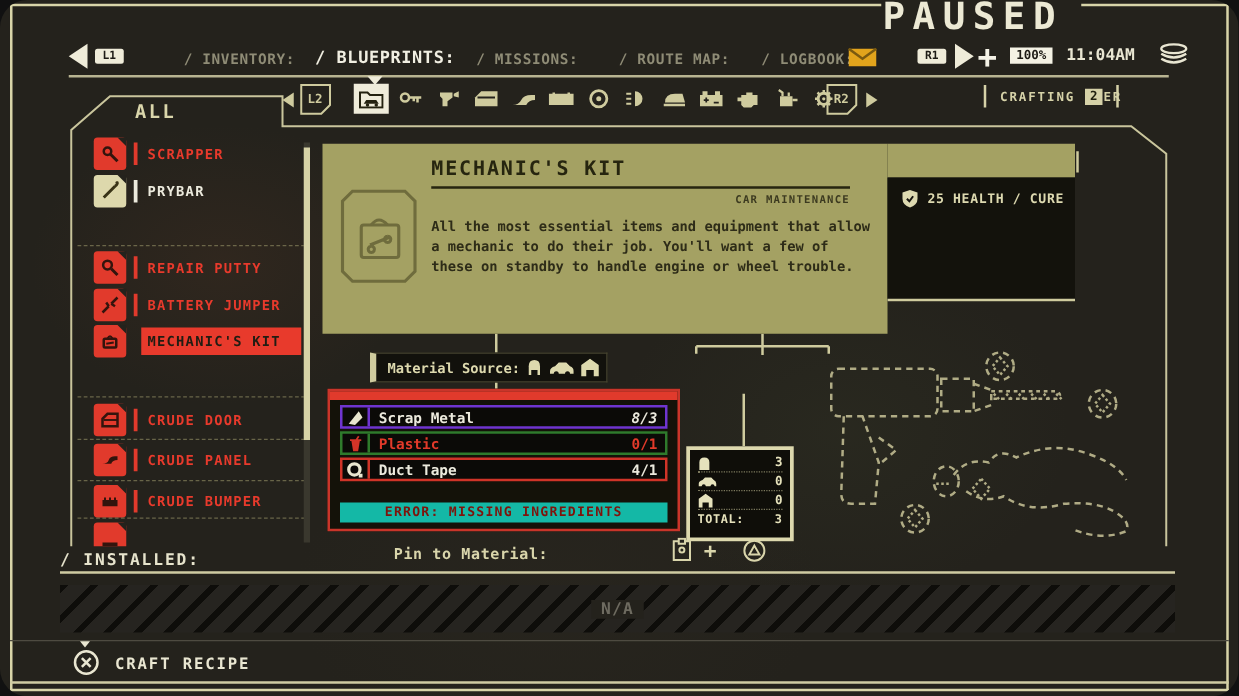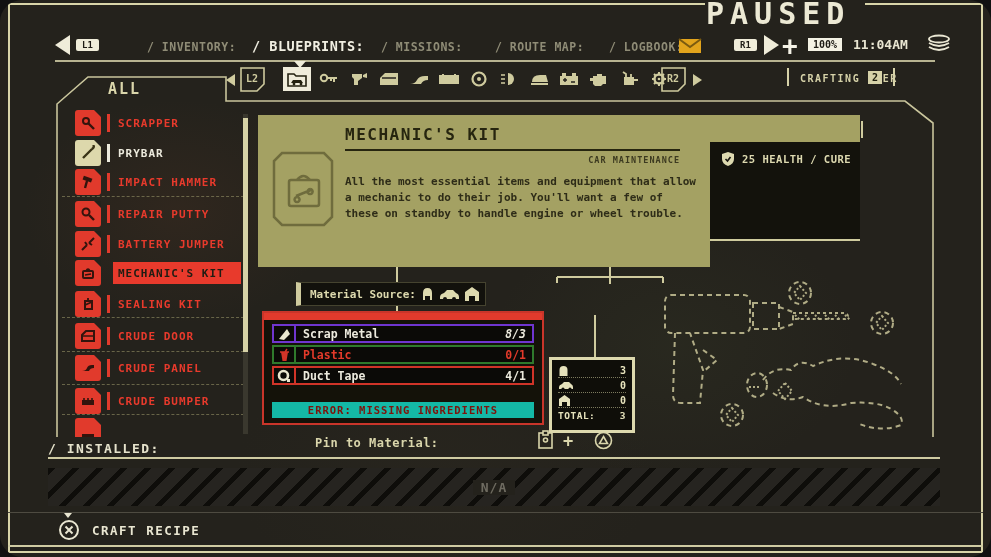--- a/index.html
+++ b/index.html
@@ -286,30 +286,20 @@
     </div>
     <div class="srow" style="top:34px;">
       <span class="sicon owned">
           <svg width="16" height="16">
             <path d="M3,13 L12,4 m0,0 q3,-2 1,-4" stroke="#3a3417" stroke-width="2.4" fill="none"></path>
           </svg>
         </span>
       <span class="stick owned"></span>
       <span class="slabel owned">PRYBAR</span>
     </div>
-    <div class="srow" style="top:63px;">
-      <span class="sicon">
-          <svg width="16" height="16">
-            <rect x="3" y="3" width="9" height="4" fill="#33140d" transform="rotate(20 7 5)"></rect>
-            <path d="M7,7 L5,14" stroke="#33140d" stroke-width="2.4"></path>
-          </svg>
-        </span>
-      <span class="stick"></span>
-      <span class="slabel">IMPACT HAMMER</span>
-    </div>
     <div class="sdiv" style="top:90px;"></div>
     <div class="srow" style="top:95px;">
       <span class="sicon">
           <svg width="16" height="16">
             <circle cx="6" cy="6" r="3.5" stroke="#33140d" stroke-width="2" fill="none"></circle>
             <path d="M9,9 l5,5" stroke="#33140d" stroke-width="2.4"></path>
           </svg>
         </span>
       <span class="stick"></span>
       <span class="slabel">REPAIR PUTTY</span>
@@ -326,30 +316,20 @@
     <div class="srow selected" style="top:154px;">
 
       <span class="sicon">
           <svg width="16" height="16">
             <rect x="3" y="6" width="10" height="7" rx="1" stroke="#33140d" stroke-width="2" fill="none"></rect>
             <path d="M6,6 q2,-4 4,0 M5,10 l6,-1" stroke="#33140d" stroke-width="1.6" fill="none"></path>
           </svg>
         </span>
       <span class="selbg"></span>
       <span class="slabel">MECHANIC'S KIT</span>
-    </div>
-    <div class="srow" style="top:185px;">
-      <span class="sicon">
-          <svg width="16" height="16">
-            <rect x="5" y="5" width="7" height="8" stroke="#33140d" stroke-width="2" fill="none"></rect>
-            <path d="M8,5 V2 m-3,7 l7,-3" stroke="#33140d" stroke-width="1.8"></path>
-          </svg>
-        </span>
-      <span class="stick"></span>
-      <span class="slabel">SEALING KIT</span>
     </div>
     <div class="sdiv" style="top:211px;"></div>
     <div class="srow" style="top:217px;">
       <span class="sicon">
           <svg width="16" height="16">
             <path d="M2,13 V7 L6,3 h8 v10 z" stroke="#33140d" stroke-width="2" fill="none"></path>
             <path d="M3,8 h11" stroke="#33140d" stroke-width="1.5"></path>
           </svg>
         </span>
       <span class="stick"></span>

